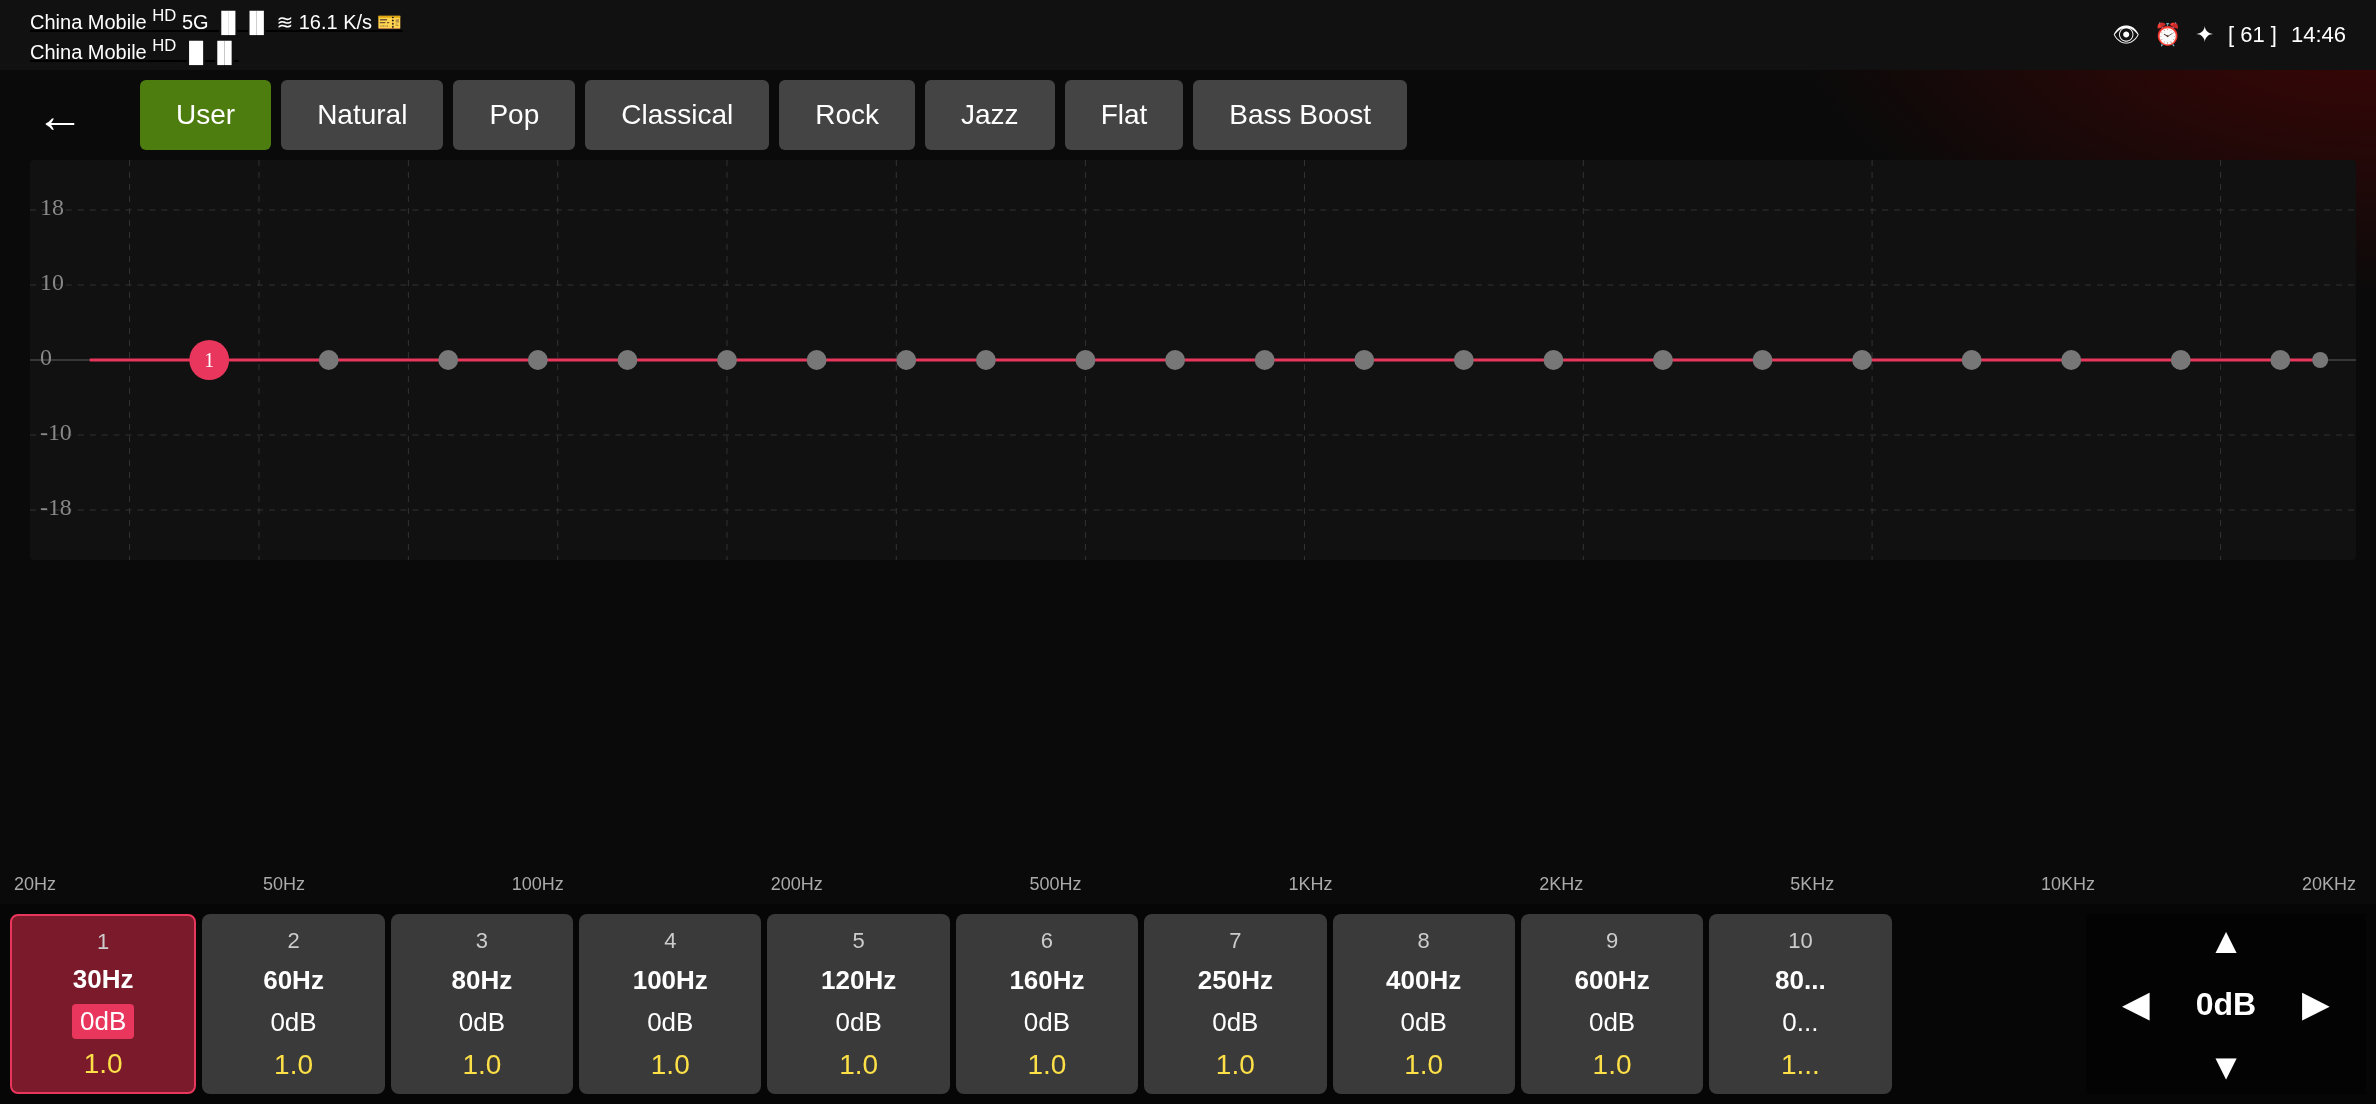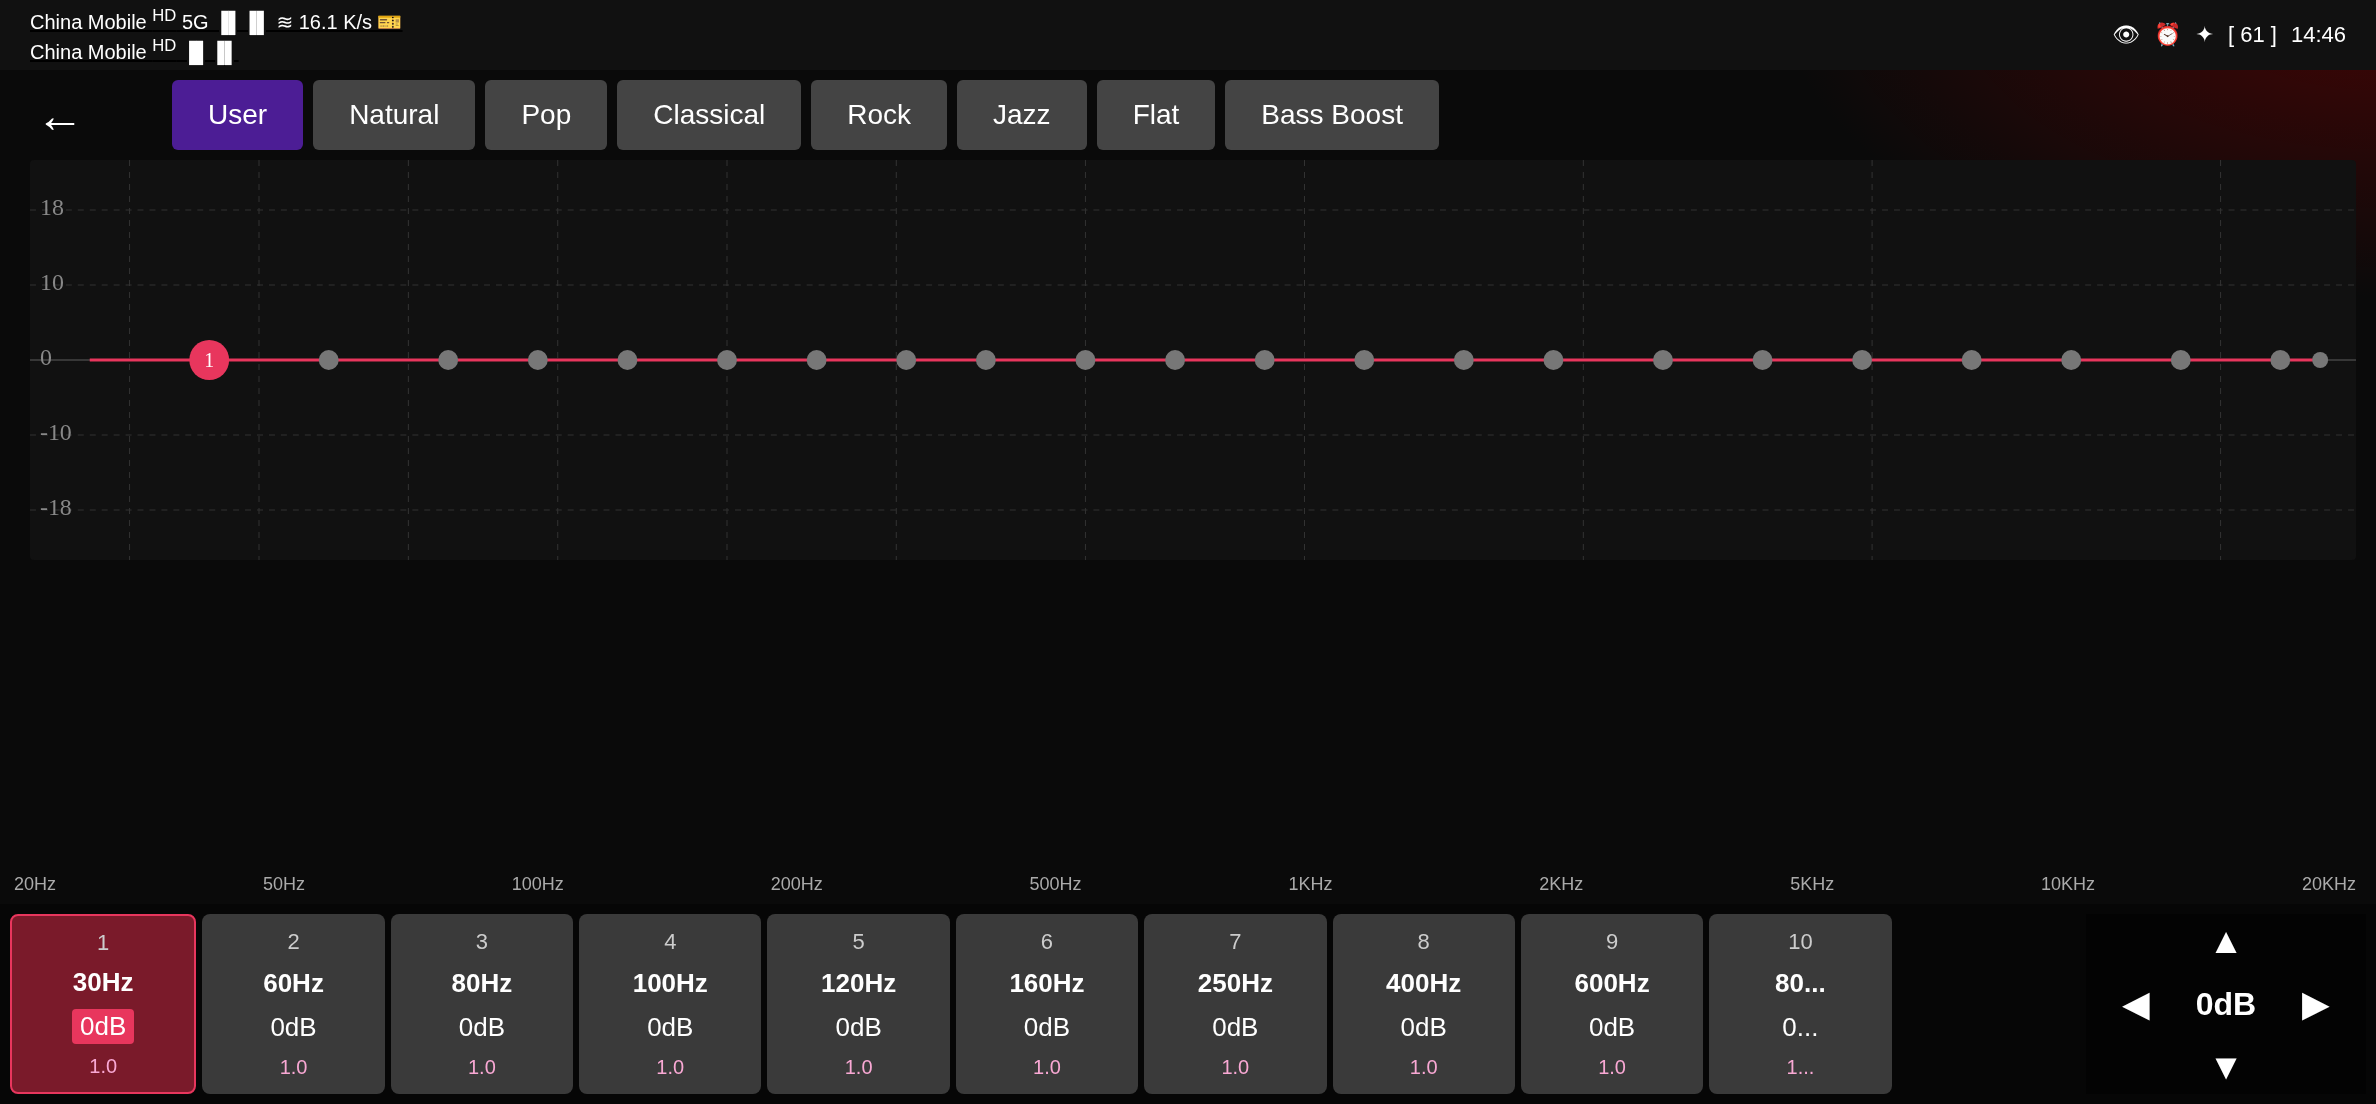--- a/index.html
+++ b/index.html
@@ -83,22 +83,21 @@
       border: none;
       border-radius: 6px;
       font-size: 28px;
       cursor: pointer;
       color: #fff;
       background: #444;
       margin-right: 10px;
       font-weight: 500;
     }
     .preset-btn.active {
-      background: #4c1d95;
-      margin-left: 32px;
+      background: #4d7c0f;
     }
 
     
     #eq-chart-container {
       position: absolute;
       top: 160px;
       left: 10px; right: 0;
       height: 400px;
       padding: 0 20px;
       font-family: Liberation Serif, serif;
@@ -169,22 +168,22 @@
       color: #ccc;
     }
     .band-freq {
       font-size: 26px;
       font-weight: bold;
     }
     .band-db {
       font-size: 26px;
     }
     .band-q {
-      font-size: 20px;
-      color: #f9a8d4;
+      font-size: 28px;
+      color: #fde047;
     }
 
     
     #right-controls {
       position: absolute;
       bottom: 0;
       right: 0;
       width: 260px;
       height: 200px;
       display: flex;

